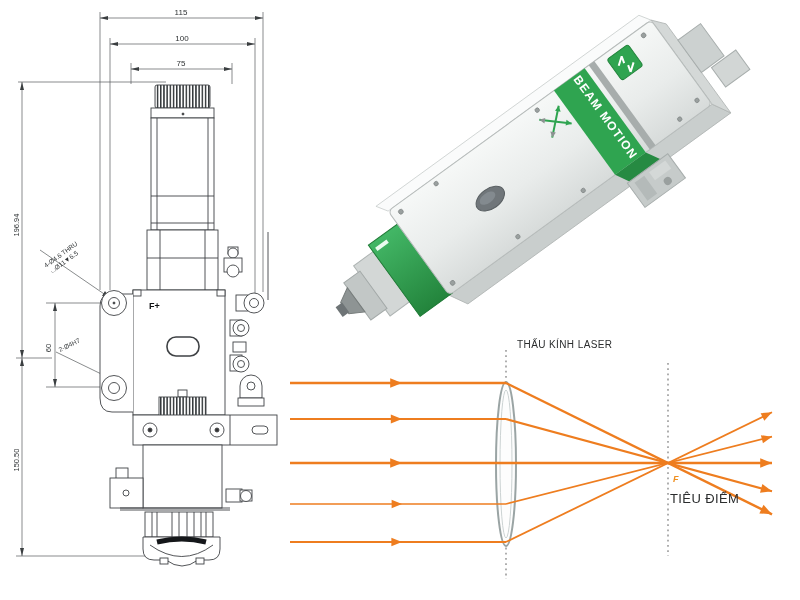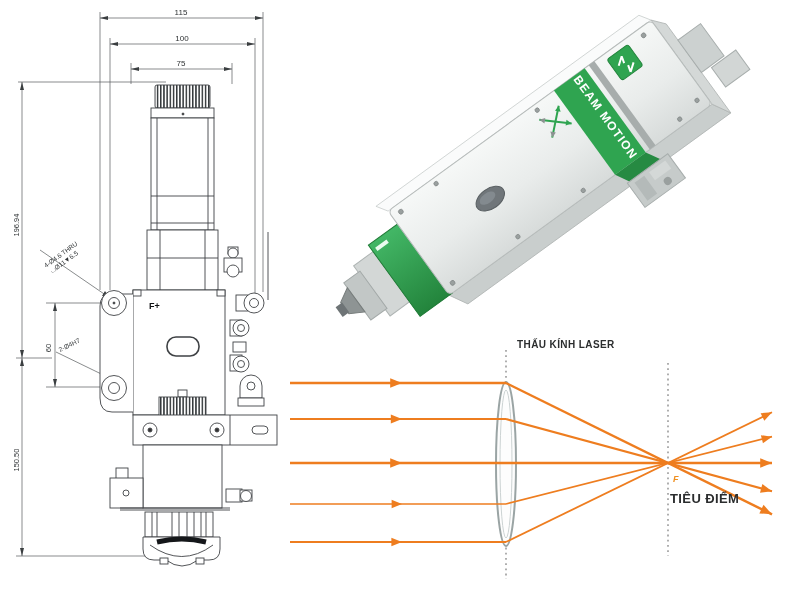--- a/index.html
+++ b/index.html
@@ -1,19 +1,19 @@
 <!DOCTYPE html>
 <html><head>
 <meta charset="utf-8">
 <style>
   html,body{margin:0;padding:0;background:#fff;}
   #stage{position:relative;width:780px;height:600px;background:#ffffff;overflow:hidden;
          font-family:"Liberation Sans",sans-serif;}
   .abs{position:absolute;}
-  .optic-label{font-weight:bold;color:#2b2d2e;font-size:10px;letter-spacing:.4px;white-space:nowrap;}
+  .optic-label{font-weight:normal;color:#2b2d2e;font-size:10px;letter-spacing:.4px;white-space:nowrap;}
   .focus-f{font-weight:bold;font-style:italic;font-size:9px;color:#ef8f1f;}
   svg text{font-family:"Liberation Sans",sans-serif;}
 </style>
 </head>
 <body>
 
 <div id="stage">
 
   <svg class="abs" style="left:0;top:0" width="310" height="600" viewBox="0 0 310 600">
     <defs>

